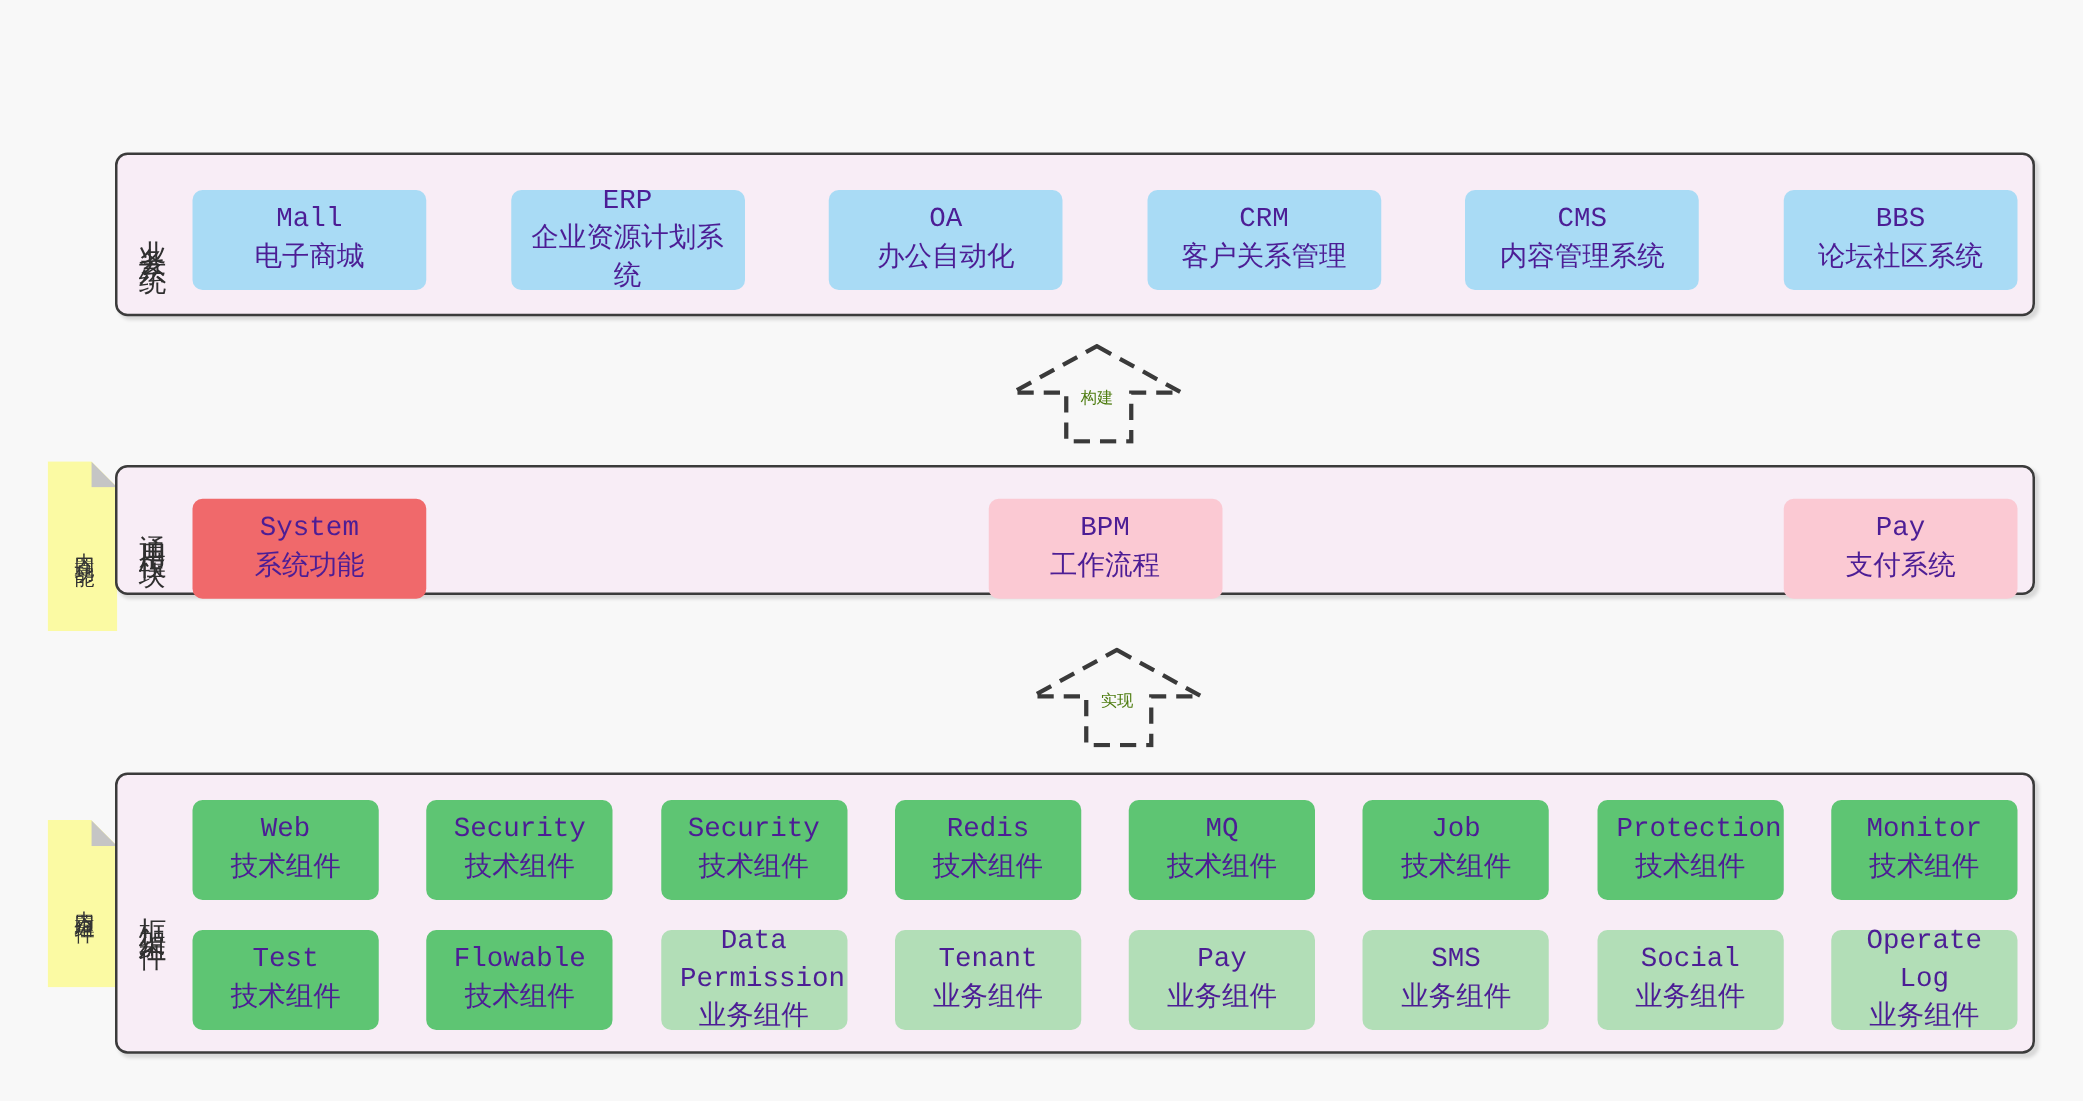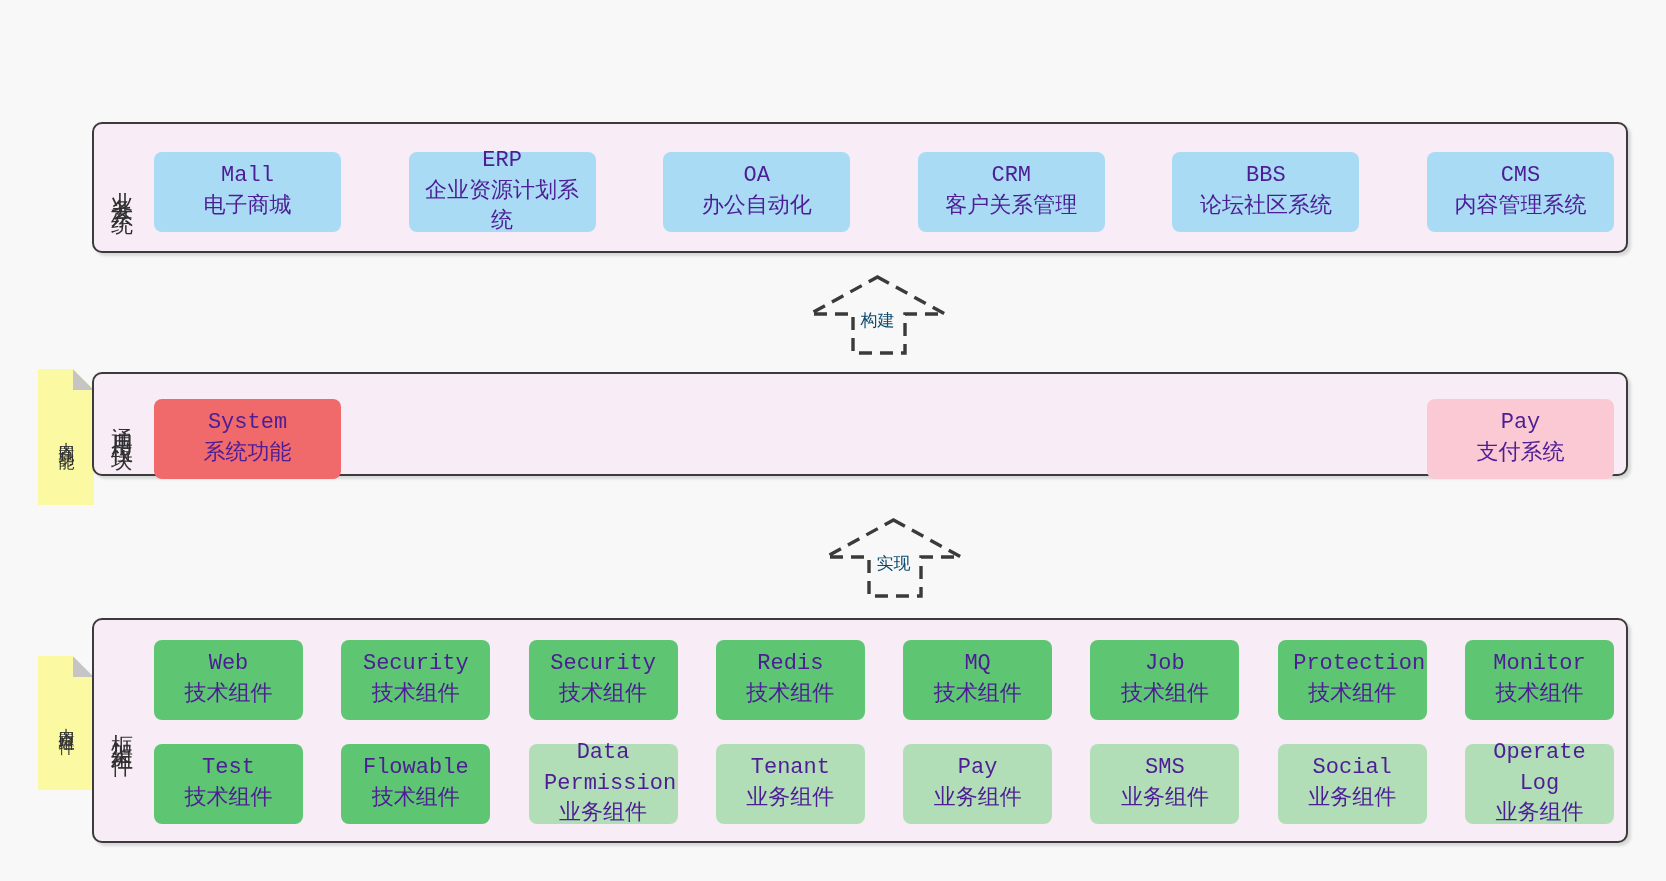--- a/index.html
+++ b/index.html
@@ -63,21 +63,21 @@
     writing-mode:vertical-rl;text-orientation:upright;
     font-size:16px;letter-spacing:4px;color:#333;white-space:nowrap;
   }
   
   .arrow{position:absolute;width:139px;height:80px;z-index:1;}
   #arrow-build{left:808px;top:275px;}
   #arrow-implement{left:824px;top:518px;}
   .arrow svg{display:block;width:100%;height:100%;}
   .arrow-label{
     position:absolute;left:50%;top:34px;transform:translateX(-50%);
-    background:#f8f8f8;padding:0 3px;font-size:17px;color:#0c4a6e;white-space:nowrap;
+    background:#f8f8f8;padding:0 3px;font-size:13px;color:#4d7c0f;white-space:nowrap;
   }
 </style>
 </head>
 <body>
 
 <div id="stage">
 
   <div class="band" id="band-business">
     <div class="band-label">业务系统</div>
     <div class="box-row">
@@ -91,26 +91,26 @@
       </div>
       <div class="box blue">
         <div>OA</div>
         <div>办公自动化</div>
       </div>
       <div class="box blue">
         <div>CRM</div>
         <div>客户关系管理</div>
       </div>
       <div class="box blue">
+        <div>CMS</div>
+        <div>内容管理系统</div>
+      </div>
+      <div class="box blue">
         <div>BBS</div>
         <div>论坛社区系统</div>
-      </div>
-      <div class="box blue">
-        <div>CMS</div>
-        <div>内容管理系统</div>
       </div>
     </div>
   </div>
 
   <div class="arrow" id="arrow-build">
     <svg viewBox="0 0 139 80">
       <polygon points="69.5,2 137,39 97,39 97,78 45,78 45,39 2,39" fill="none" stroke="#3a3a3a" stroke-width="3.4" stroke-dasharray="13 8"></polygon>
     </svg>
     <div class="arrow-label">构建</div>
   </div>
@@ -121,20 +121,24 @@
   </div>
 
   <div class="band" id="band-modules">
     <div class="band-label">通用模块</div>
     <div class="box-row">
       <div class="box red">
         <div>System</div>
         <div>系统功能</div>
       </div>
       <div class="box pink">
+        <div>BPM</div>
+        <div>工作流程</div>
+      </div>
+      <div class="box pink">
         <div>Pay</div>
         <div>支付系统</div>
       </div>
     </div>
   </div>
 
   <div class="arrow" id="arrow-implement">
     <svg viewBox="0 0 139 80">
       <polygon points="69.5,2 137,39 97,39 97,78 45,78 45,39 2,39" fill="none" stroke="#3a3a3a" stroke-width="3.4" stroke-dasharray="13 8"></polygon>
     </svg>

